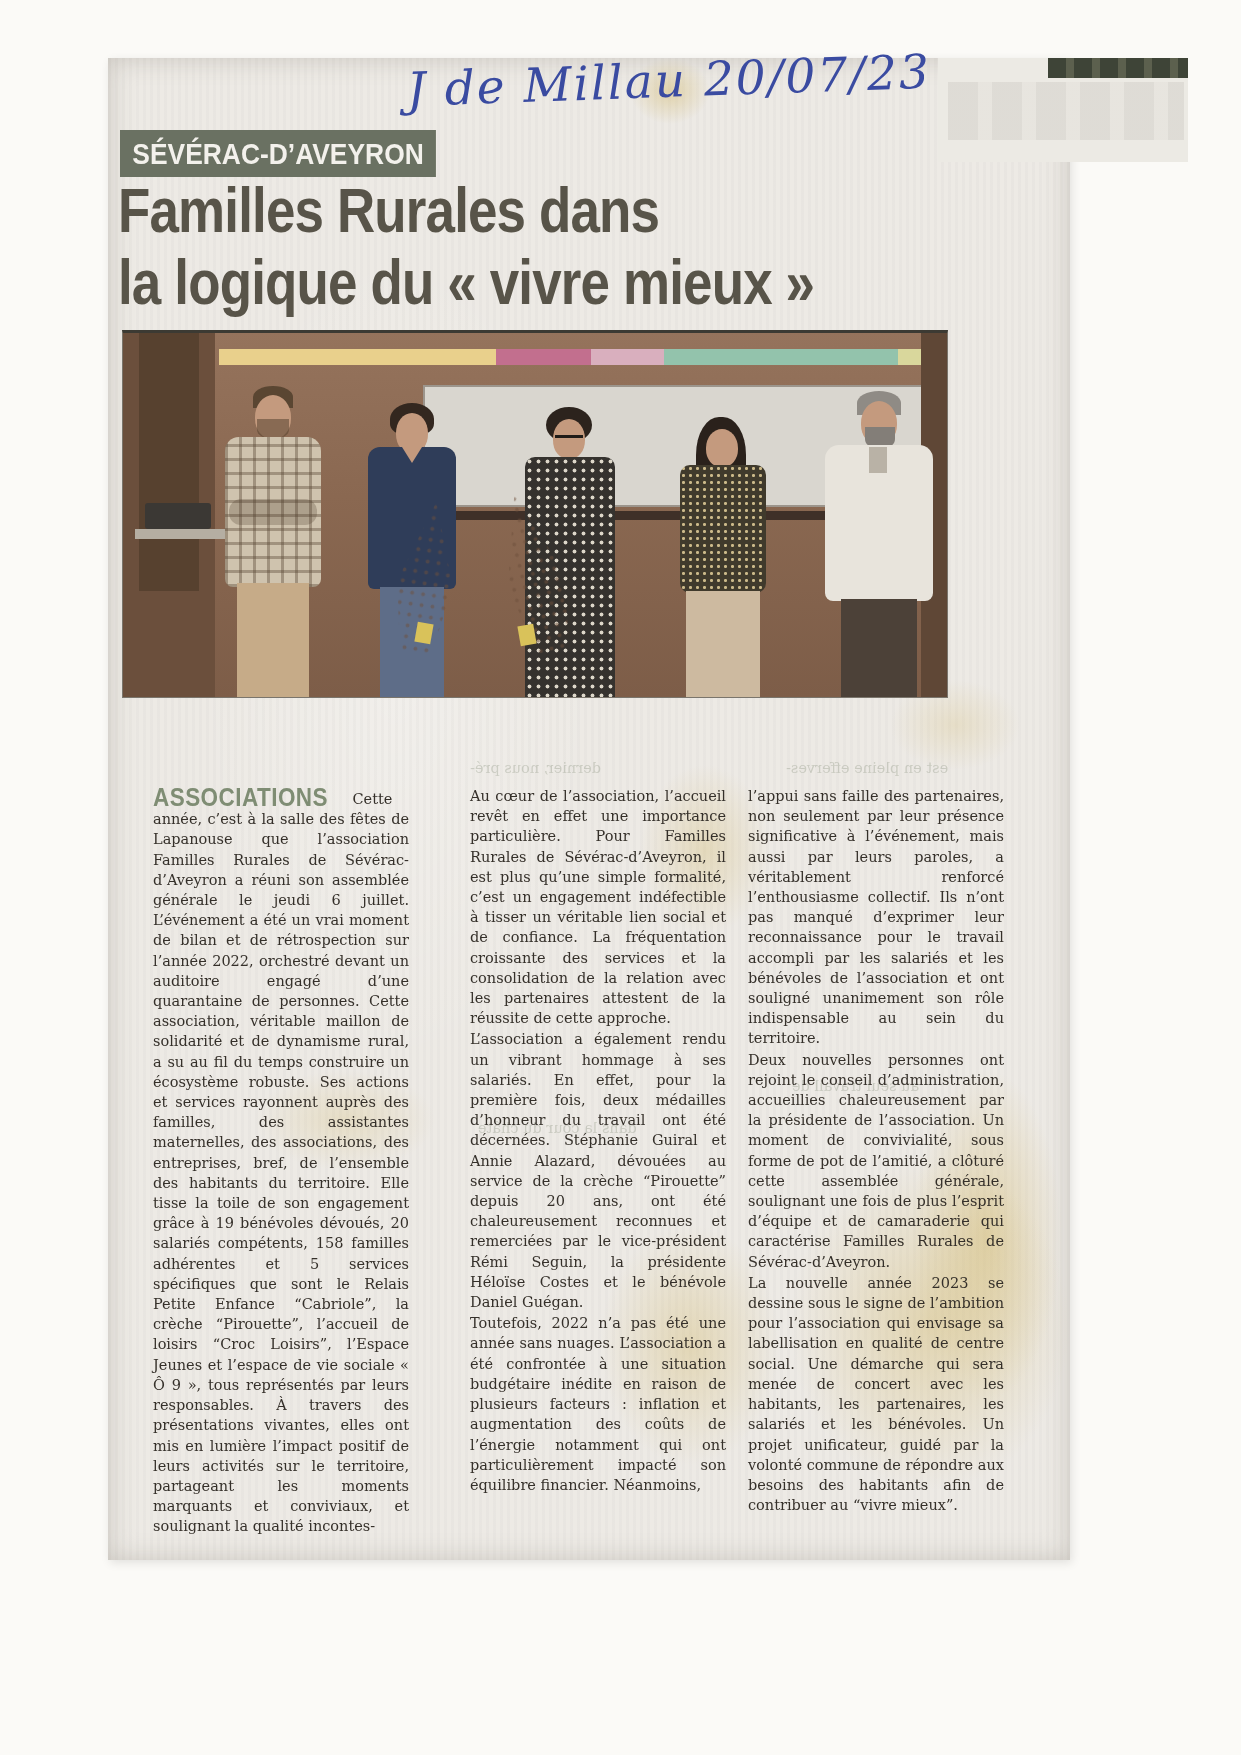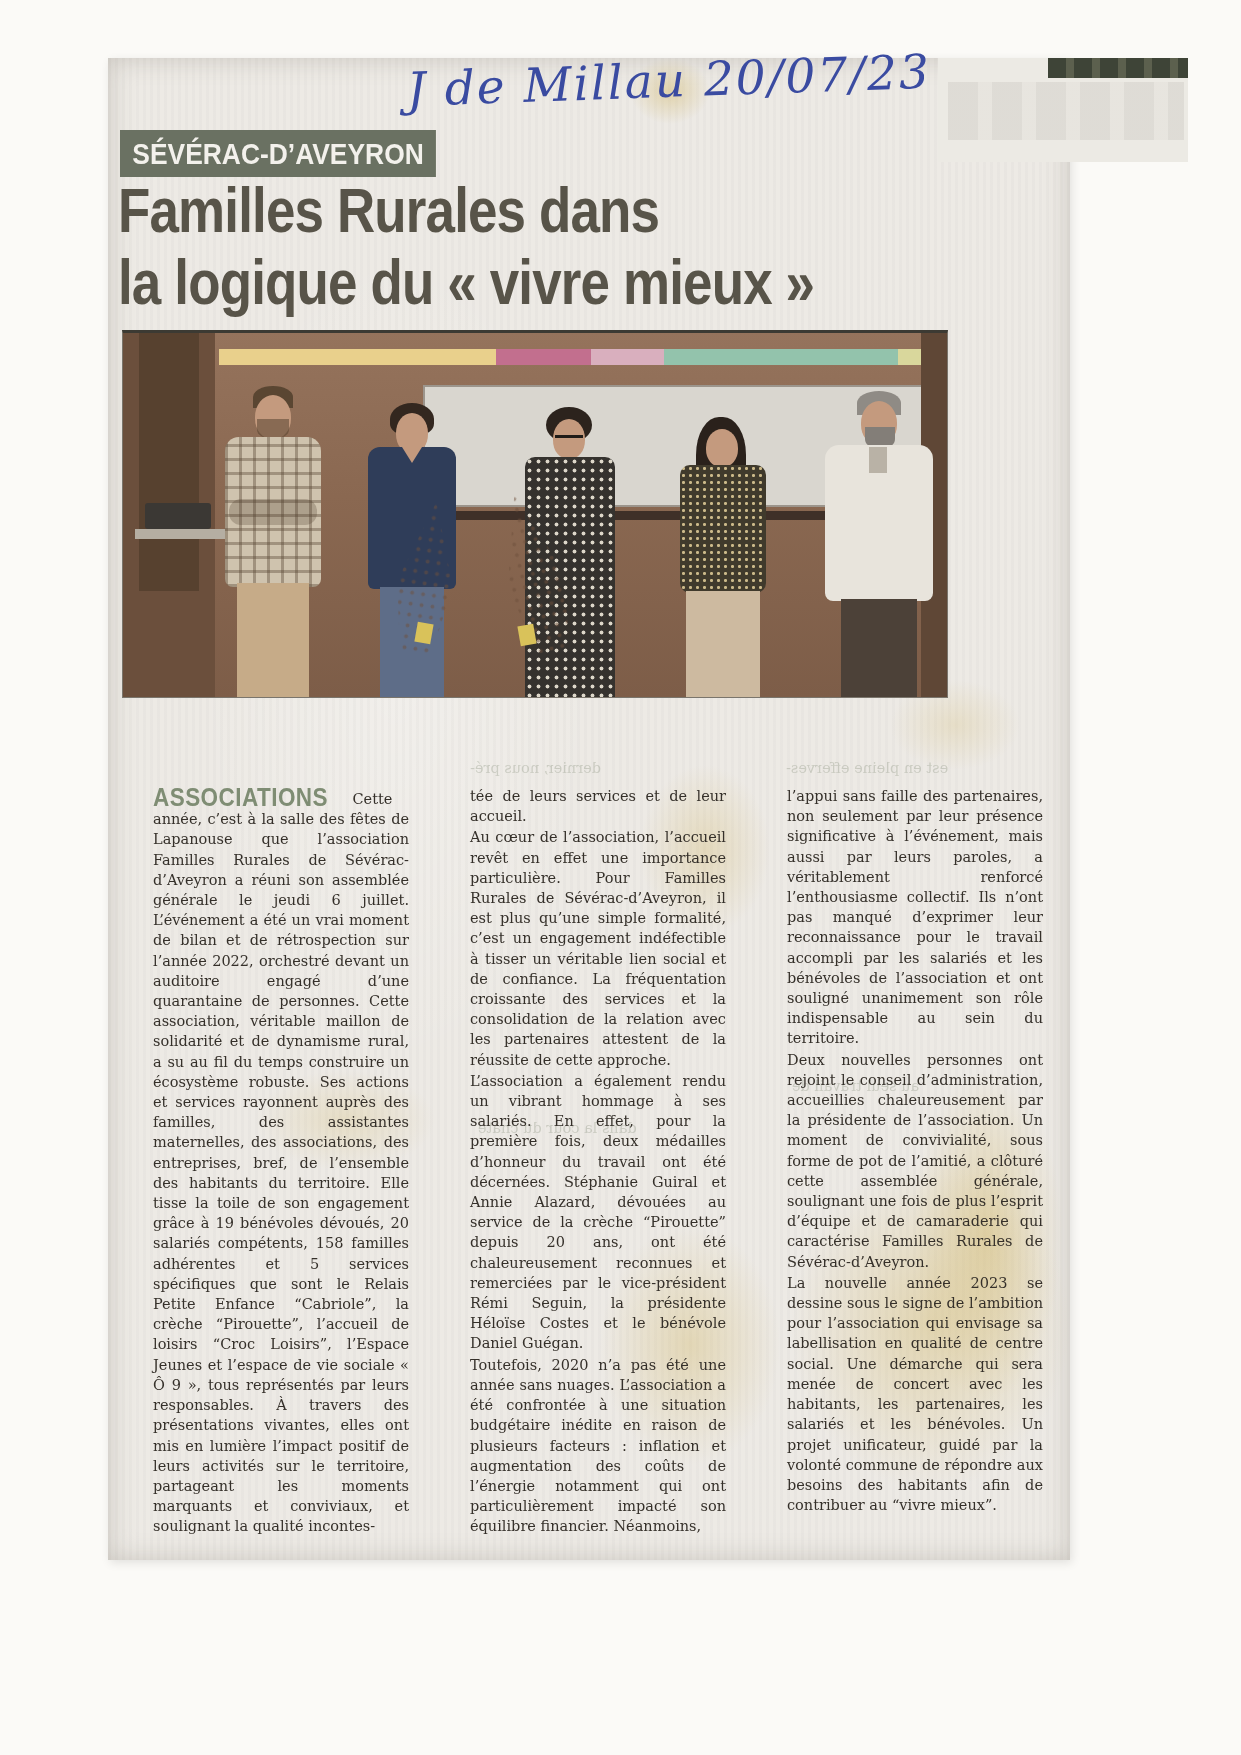--- a/index.html
+++ b/index.html
@@ -154,21 +154,21 @@
   .p5 .collar{ left:56px; top:74px; width:18px; height:26px; background:#b9b2a6; }
   .p5 .pants{ left:28px; top:226px; width:76px; height:102px; background:#4c4138; }
 
   
   .col{
     position:absolute; top:786px; width:272px;
     font-size:14.5px; line-height:20.2px; color:#35302a;
     text-align:justify; hyphens:auto; -webkit-hyphens:auto;
   }
   .col p{ margin:0 8px 1px; }
-  .col1{ left:145px; } .col2{ left:462px; } .col3{ left:779px; }
+  .col1{ left:145px; } .col2{ left:462px; } .col3{ left:740px; }
   .kicker{
     display:inline-block; font-family:"Liberation Sans", sans-serif; font-weight:bold;
     color:#7f8d74; font-size:25px; line-height:18px; letter-spacing:.5px;
     transform:scaleX(.9); transform-origin:left bottom; position:relative; top:2px;
     margin-right:5px;
   }
 
   
   .ghost{
     position:absolute; font-size:14.5px; color:#76806a; opacity:.28;
@@ -261,24 +261,23 @@
   <div class="ghost g1">dernier, nous pré-</div>
   <div class="ghost g2">est en pleine efferves-</div>
   <div class="ghost g3">au seul travail de</div>
   <div class="ghost g4">dans la cour du châte</div>
 
   <div class="col col1">
     <p><span class="kicker">ASSOCIATIONS</span><span>Cette année, c’est à la salle des fêtes de Lapanouse que l’association Familles Rurales de Sévérac-d’Aveyron a réuni son assemblée générale le jeudi 6 juillet. L’événement a été un vrai moment de bilan et de rétrospection sur l’année 2022, orchestré devant un auditoire engagé d’une quarantaine de personnes. Cette association, véritable maillon de solidarité et de dynamisme rural, a su au fil du temps construire un écosystème robuste. Ses actions et services rayonnent auprès des familles, des assistantes maternelles, des associations, des entreprises, bref, de l’ensemble des habitants du territoire. Elle tisse la toile de son engagement grâce à 19 bénévoles dévoués, 20 salariés compétents, 158 familles adhérentes et 5 services spécifiques que sont le Relais Petite Enfance “Cabriole”, la crèche “Pirouette”, l’accueil de loisirs “Croc Loisirs”, l’Espace Jeunes et l’espace de vie sociale « Ô 9 », tous représentés par leurs responsables. À travers des présentations vivantes, elles ont mis en lumière l’impact positif de leurs activités sur le territoire, partageant les moments marquants et conviviaux, et soulignant la qualité incontes-</span></p>
   </div>
 
   <div class="col col2">
-    <p>tée de leurs services et de leur accueil.</p>
     <p>Au cœur de l’association, l’accueil revêt en effet une importance particulière. Pour Familles Rurales de Sévérac-d’Aveyron, il est plus qu’une simple formalité, c’est un engagement indéfectible à tisser un véritable lien social et de confiance. La fréquentation croissante des services et la consolidation de la relation avec les partenaires attestent de la réussite de cette approche.</p>
     <p>L’association a également rendu un vibrant hommage à ses salariés. En effet, pour la première fois, deux médailles d’honneur du travail ont été décernées. Stéphanie Guiral et Annie Alazard, dévouées au service de la crèche “Pirouette” depuis 20 ans, ont été chaleureusement reconnues et remerciées par le vice-président Rémi Seguin, la présidente Héloïse Costes et le bénévole Daniel Guégan.</p>
-    <p>Toutefois, 2020 n’a pas été une année sans nuages. L’association a été confrontée à une situation budgétaire inédite en raison de plusieurs facteurs : inflation et augmentation des coûts de l’énergie notamment qui ont particulièrement impacté son équilibre financier. Néanmoins,</p>
+    <p>Toutefois, 2022 n’a pas été une année sans nuages. L’association a été confrontée à une situation budgétaire inédite en raison de plusieurs facteurs : inflation et augmentation des coûts de l’énergie notamment qui ont particulièrement impacté son équilibre financier. Néanmoins,</p>
   </div>
 
   <div class="col col3">
     <p>l’appui sans faille des partenaires, non seulement par leur présence significative à l’événement, mais aussi par leurs paroles, a véritablement renforcé l’enthousiasme collectif. Ils n’ont pas manqué d’exprimer leur reconnaissance pour le travail accompli par les salariés et les bénévoles de l’association et ont souligné unanimement son rôle indispensable au sein du territoire.</p>
     <p>Deux nouvelles personnes ont rejoint le conseil d’administration, accueillies chaleureusement par la présidente de l’association. Un moment de convivialité, sous forme de pot de l’amitié, a clôturé cette assemblée générale, soulignant une fois de plus l’esprit d’équipe et de camaraderie qui caractérise Familles Rurales de Sévérac-d’Aveyron.</p>
     <p>La nouvelle année 2023 se dessine sous le signe de l’ambition pour l’association qui envisage sa labellisation en qualité de centre social. Une démarche qui sera menée de concert avec les habitants, les partenaires, les salariés et les bénévoles. Un projet unificateur, guidé par la volonté commune de répondre aux besoins des habitants afin de contribuer au “vivre mieux”.</p>
   </div>
 
 </div>
 

